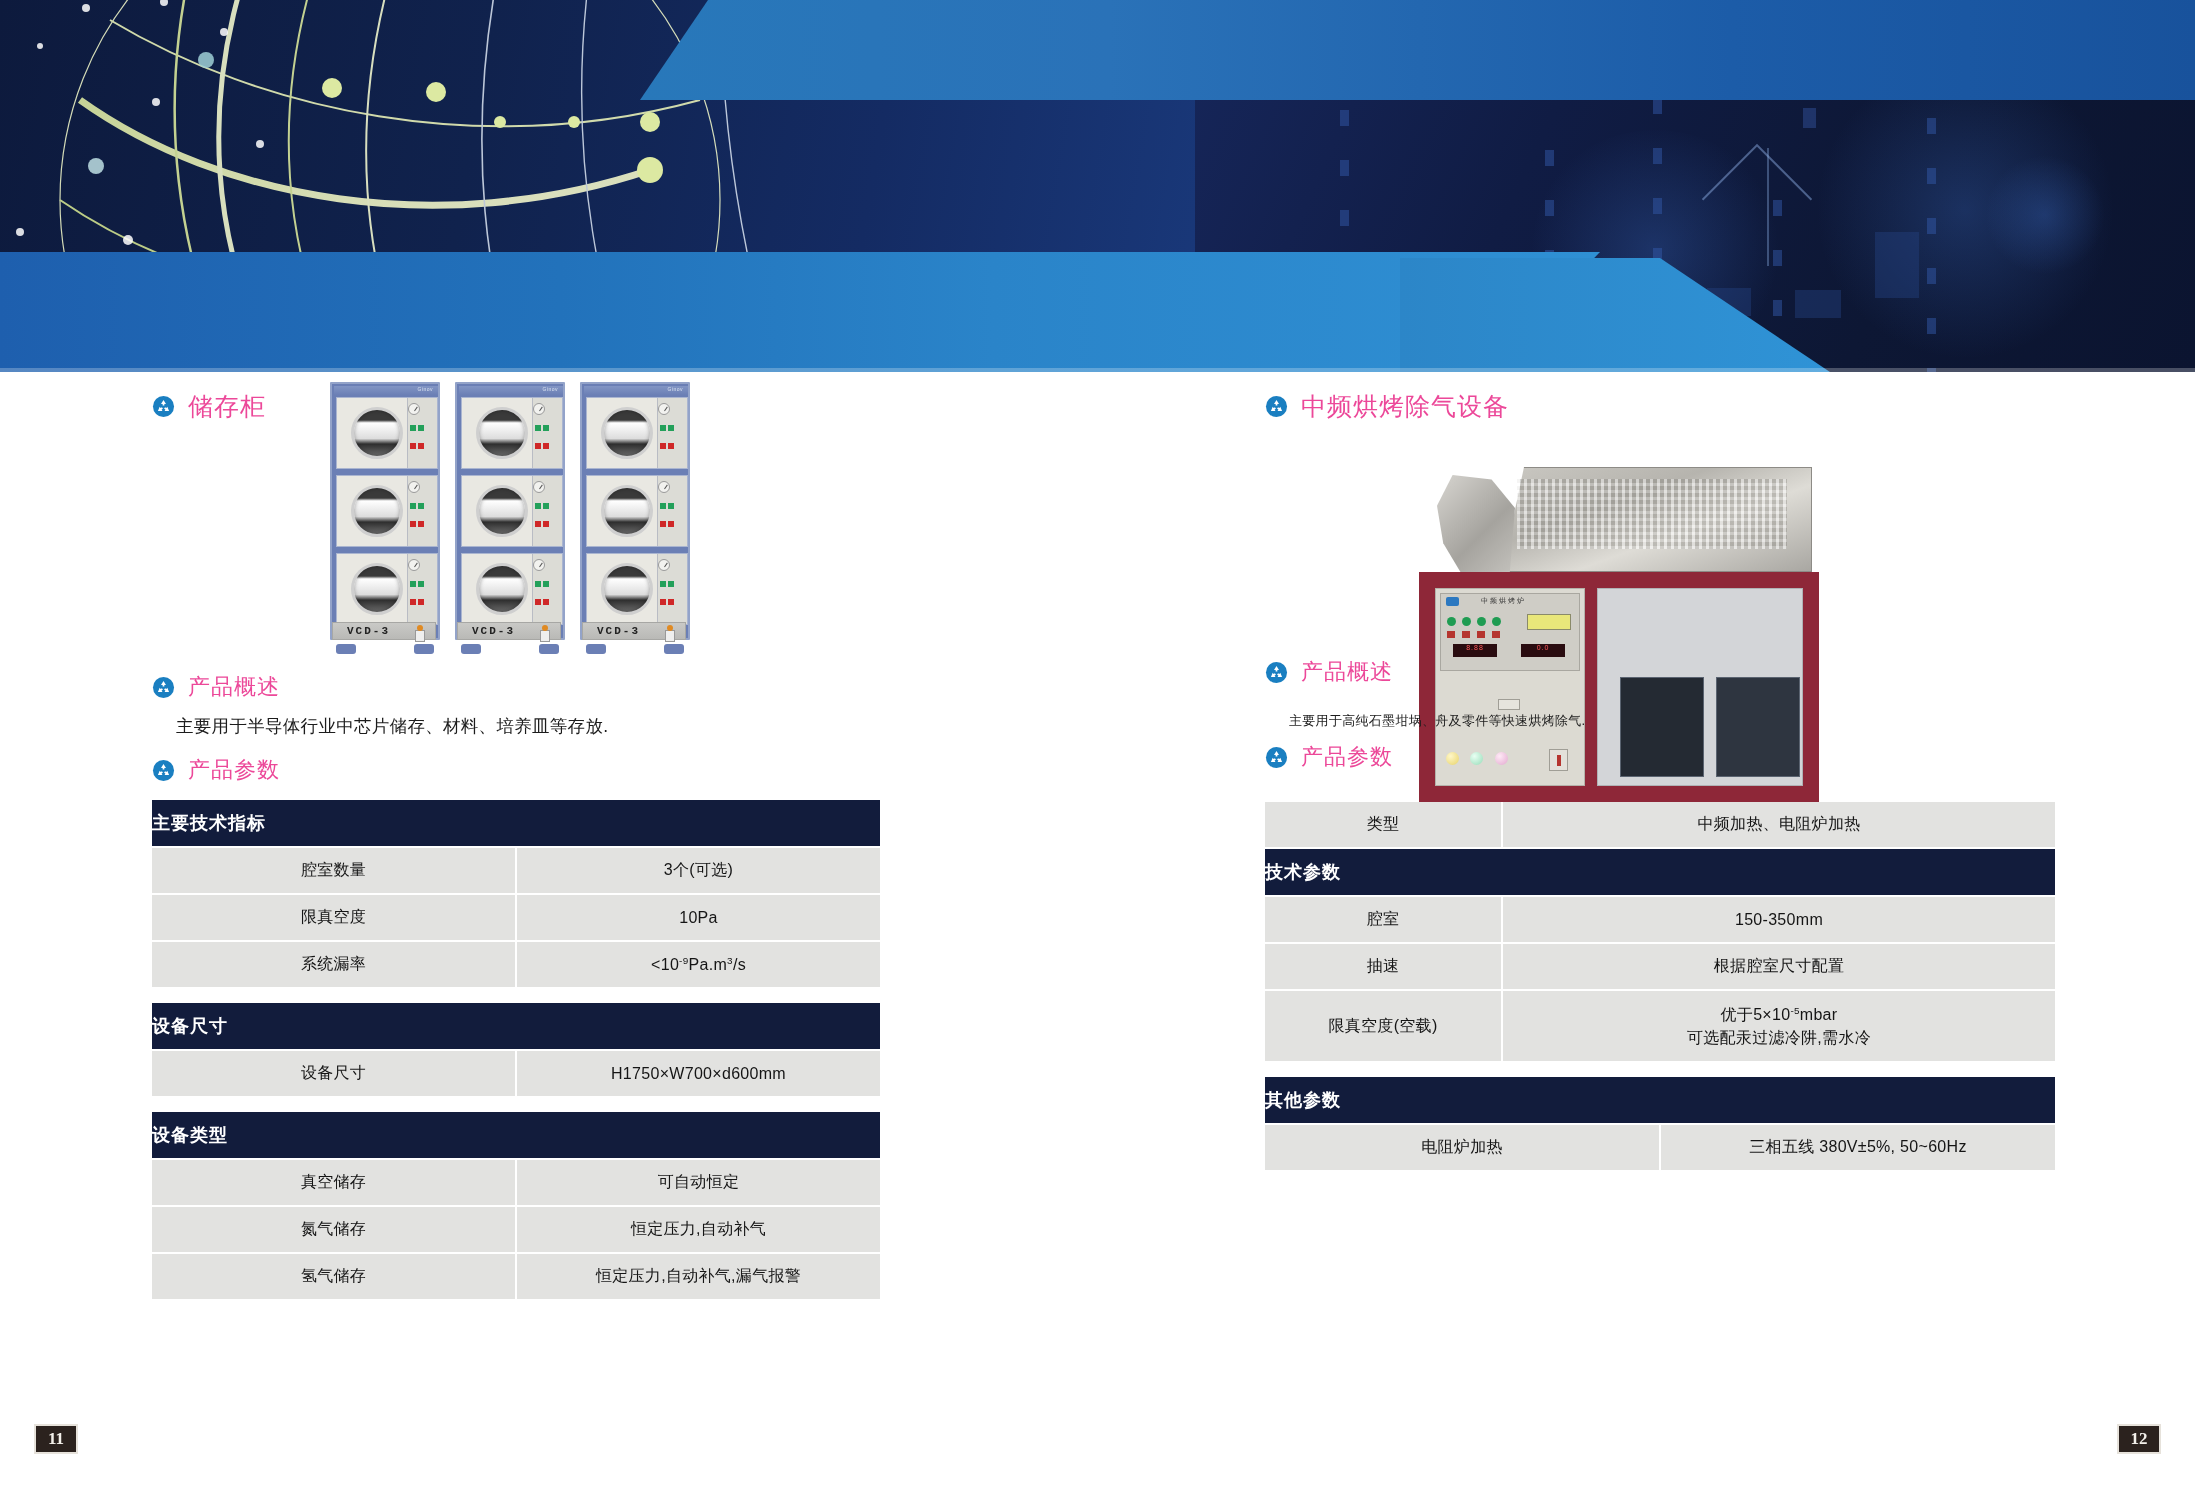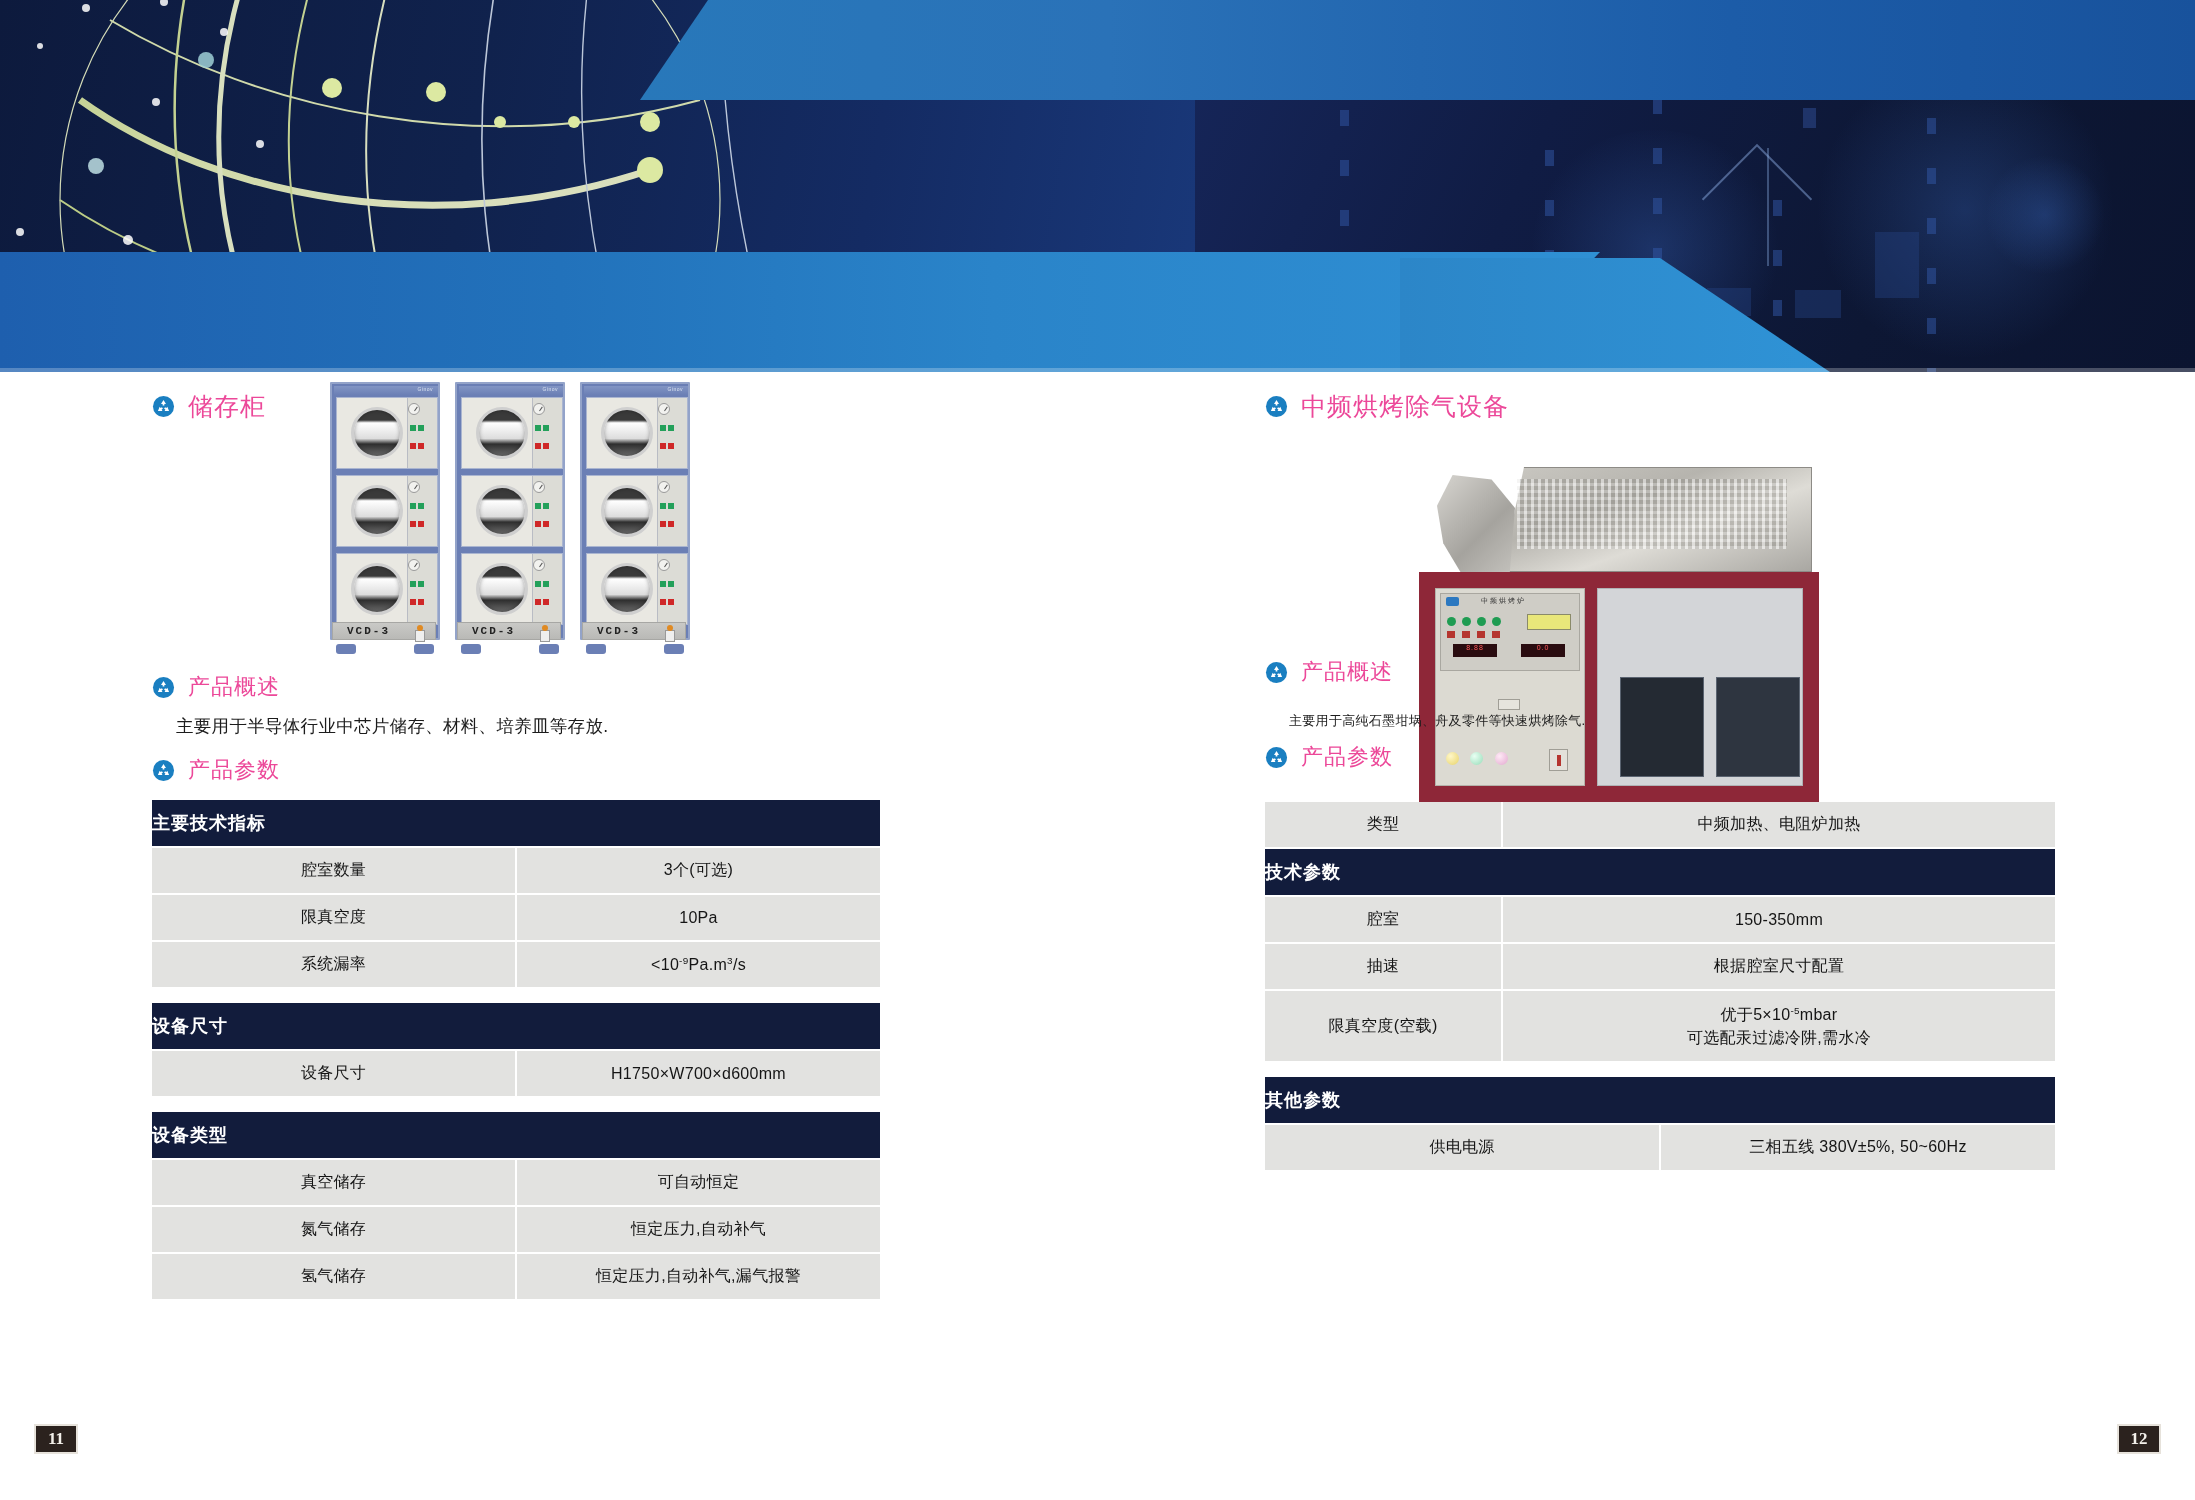--- a/index.html
+++ b/index.html
@@ -626,21 +626,21 @@
         </tr>
       </tbody>
         </table>
 
       <table class="ptable" style="margin-top:14px;">
         <tbody>
             <tr>
               <th colspan="2">其他参数</th>
             </tr>
         <tr>
-          <td class="key">供电电源</td>
+          <td class="key">电阻炉加热</td>
           <td class="val">三相五线 380V±5%, 50~60Hz</td>
         </tr>
       </tbody>
         </table>
     </div>
   </div>
 
   <div class="pgnum left">11</div>
   <div class="pgnum right">12</div>
 

